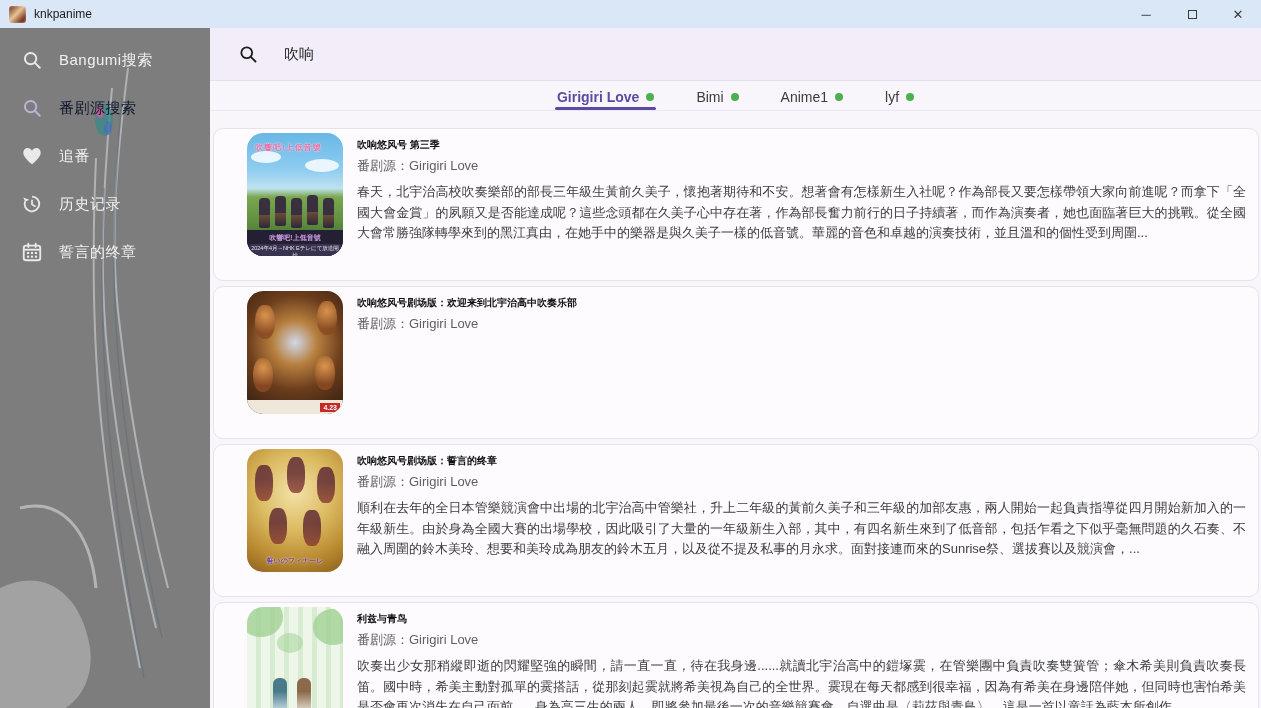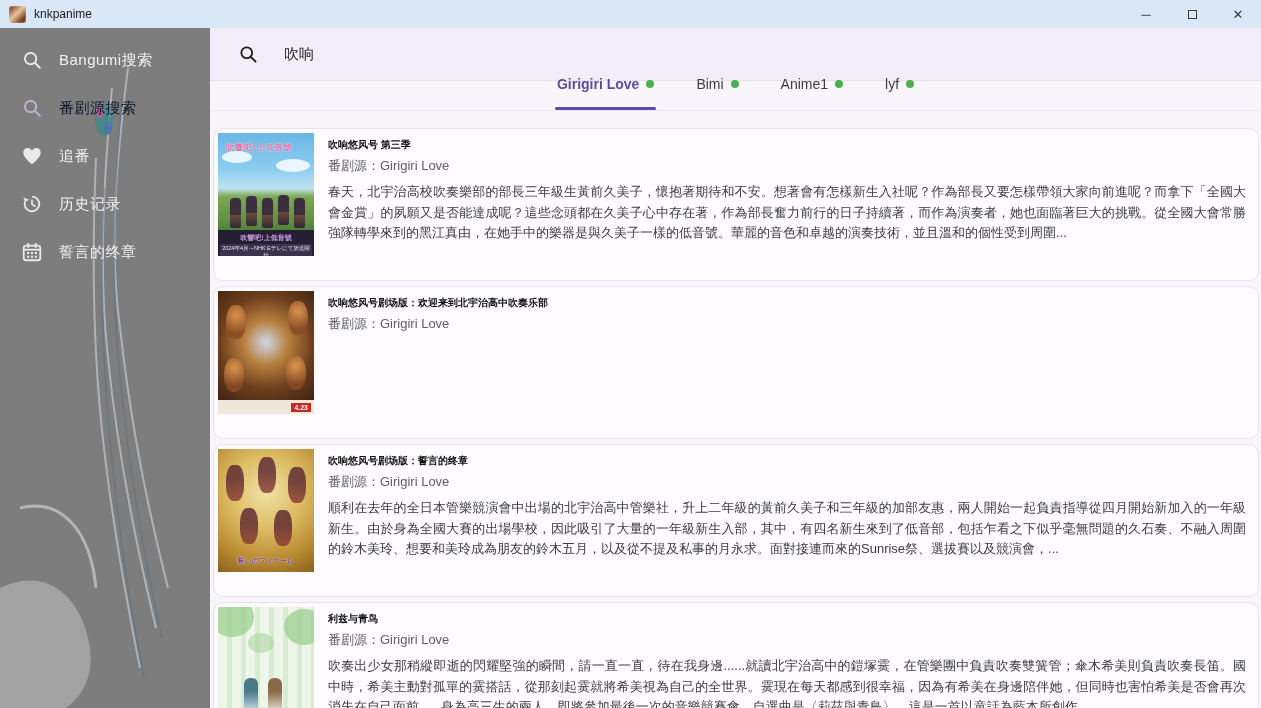--- a/index.html
+++ b/index.html
@@ -33,32 +33,32 @@
   
   .main { position:absolute; left:210px; top:28px; width:1051px; height:680px; background:#f8f5fb; }
   .searchbar { height:53px; background:#f2edf8; display:flex; align-items:center;
     border-bottom:1px solid #e6e0ee; }
   .searchbar .mag { margin-left:28px; margin-right:26px; flex:none; }
   .search-input { border:none; outline:none; background:transparent; font-size:15px;
     color:#222; width:700px; font-family:inherit; }
 
   .tabsrow { height:30px; display:flex; justify-content:center; align-items:flex-end;
     gap:38px; border-bottom:1px solid #ece7f1; background:#f8f5fb; }
-  .tab { position:relative; display:flex; align-items:center; gap:7px; padding:0 2px 18px 2px;
+  .tab { position:relative; display:flex; align-items:center; gap:7px; padding:0 2px 5px 2px;
     font-size:14px; color:#3c3c3c; cursor:pointer; }
   .tab .dot { width:8px; height:8px; border-radius:50%; background:#4caf50; }
   .tab.active { color:#5b4ba2; font-weight:bold; }
   .tab.active::after { content:""; position:absolute; left:0; right:0; bottom:0;
     height:3px; border-radius:3px; background:#5b4ba2; }
 
   .results { padding:17px 2px 0 3px; }
   .card { display:flex; background:#fdfbfe; border:1px solid #e7e2ed; border-radius:10px;
     height:153px; margin-bottom:5px; padding:4px; overflow:hidden; cursor:pointer; }
-  .poster { width:96px; height:123px; border-radius:0; margin-right:14px;
-    flex:none; position:relative; overflow:hidden; }
+  .poster { width:96px; height:123px; border-radius:16px; margin-right:14px;
+    flex:none; position:relative; overflow:hidden;margin-left:29px; }
   .card-body { flex:1; padding:5px 8px 0 0; overflow:hidden; }
   .card-title { font-size:10px; font-weight:bold; color:#101010; margin-bottom:5px; }
   .card-meta { font-size:13px; color:#5f5f5f; line-height:1.45; }
   .card-desc { font-size:13px; color:#3d3d3d; line-height:1.6; margin-top:6px;
     text-align:justify; display:-webkit-box; -webkit-line-clamp:3;
     -webkit-box-orient:vertical; overflow:hidden; max-height:63px; }
 
   
   .poster-1 { background:
     linear-gradient(180deg,#69b7e6 0%,#8ecdf0 30%,#bfe2ef 45%,#7aa850 52%,#5f8f41 72%,#4c7a36 82%,#241f33 82%); }

